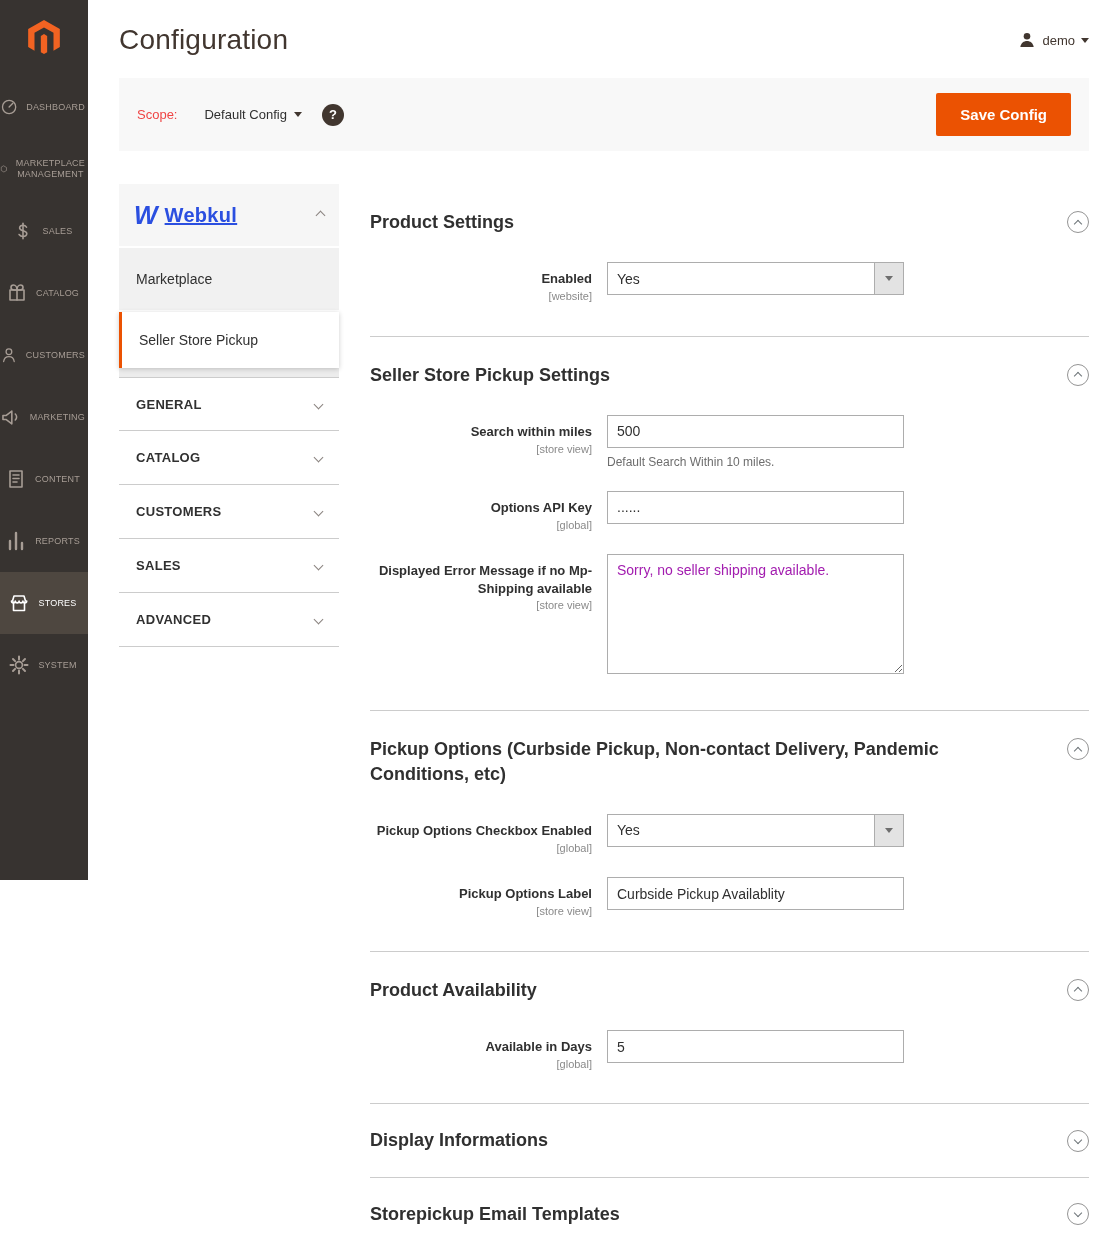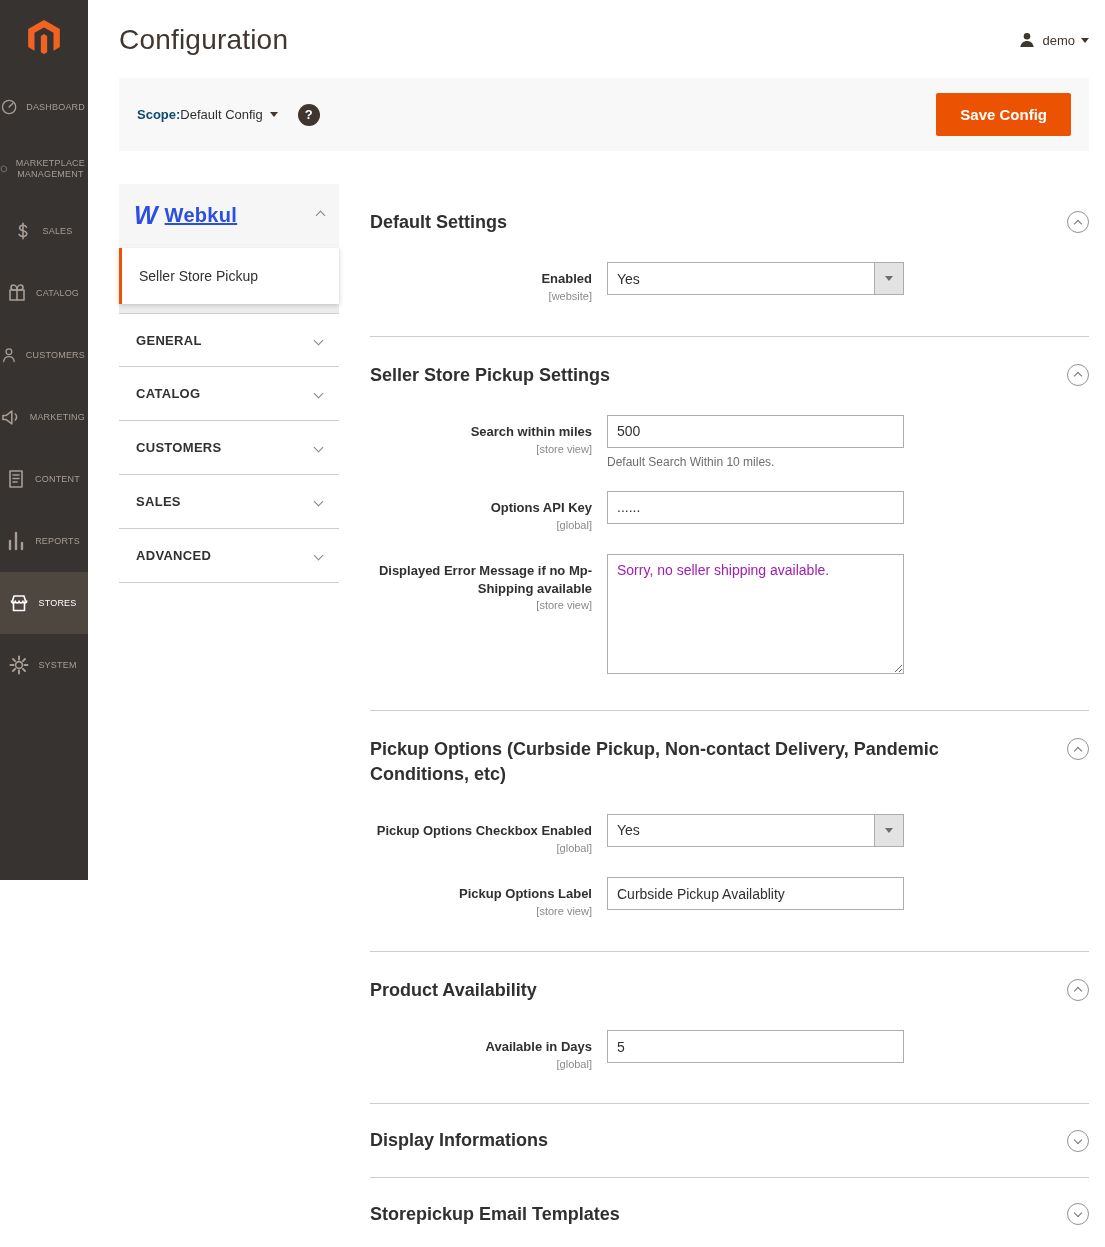--- a/index.html
+++ b/index.html
@@ -17,21 +17,21 @@
   .m-item.active svg { stroke:#fff; }
 
   
   .main { margin-left:88px; padding:0 16px 0 31px; }
   .topbar { display:flex; justify-content:space-between; align-items:center; padding-top:24px; }
   .page-title { font-size:28px; font-weight:400; color:#41362f; letter-spacing:.2px; }
   .user-menu { display:flex; align-items:center; gap:6px; font-size:13px; color:#41362f; cursor:pointer; }
   .tri-down { width:0; height:0; border-left:4px solid transparent; border-right:4px solid transparent; border-top:5px solid #41362f; }
 
   .scope-bar { margin-top:22px; background:#f8f8f8; height:73px; display:flex; align-items:center; padding:0 18px; }
-  .scope-label { font-weight:bold; font-size:13px; color:#0c4a6e; margin-right:0; }
+  .scope-label { font-weight:normal; font-size:13px; color:#ef4444; margin-right:27px; }
   .scope-select { display:flex; align-items:center; gap:7px; font-size:13px; color:#303030; cursor:pointer; margin-right:20px; }
   .help-icon { width:22px; height:22px; border-radius:50%; background:#41362f; color:#fff; display:flex; align-items:center; justify-content:center; font-size:13px; font-weight:bold; cursor:pointer; }
   .save-btn { margin-left:auto; background:#eb5202; color:#fff; font-weight:bold; font-size:15px; padding:13px 24px; border:none; border-radius:2px; cursor:pointer; font-family:inherit; }
 
   .content { display:flex; margin-top:33px; }
 
   
   .nav-panel { width:220px; flex:none; }
   .wk-brand { background:#f6f6f6; height:62px; display:flex; align-items:center; padding:0 15px; margin-bottom:2px; }
   .wk-mark { font-size:25px; font-weight:bold; font-style:italic; color:#2b4fe0; margin-right:7px; }
@@ -179,20 +179,23 @@
   </div>
 
   <div class="content">
 
     <div class="nav-panel">
       <div class="wk-brand">
         <span class="wk-mark">W</span>
         <span class="wk-word">Webkul</span>
         <span class="chev up"></span>
       </div>
+      <div class="nav-item">
+        <span>Marketplace</span>
+      </div>
       <div class="nav-item active">
         <span>Seller Store Pickup</span>
       </div>
       <div class="nav-gap"></div>
       <div class="acc-item first">
         <span>GENERAL</span>
         <span class="chev"></span>
       </div>
       <div class="acc-item">
         <span>CATALOG</span>
@@ -209,21 +212,21 @@
       <div class="acc-item">
         <span>ADVANCED</span>
         <span class="chev"></span>
       </div>
     </div>
 
     <div class="right-col">
 
       <section class="section">
         <div class="section-head">
-          <h2 class="section-title">Default Settings</h2>
+          <h2 class="section-title">Product Settings</h2>
           <span class="collapse-icon">
               <span class="chev up"></span>
             </span>
         </div>
         <div class="section-body">
           <div class="field-row">
             <div class="f-label">
               <span>Enabled</span>
               <span class="f-scope">[website]</span>
             </div>

